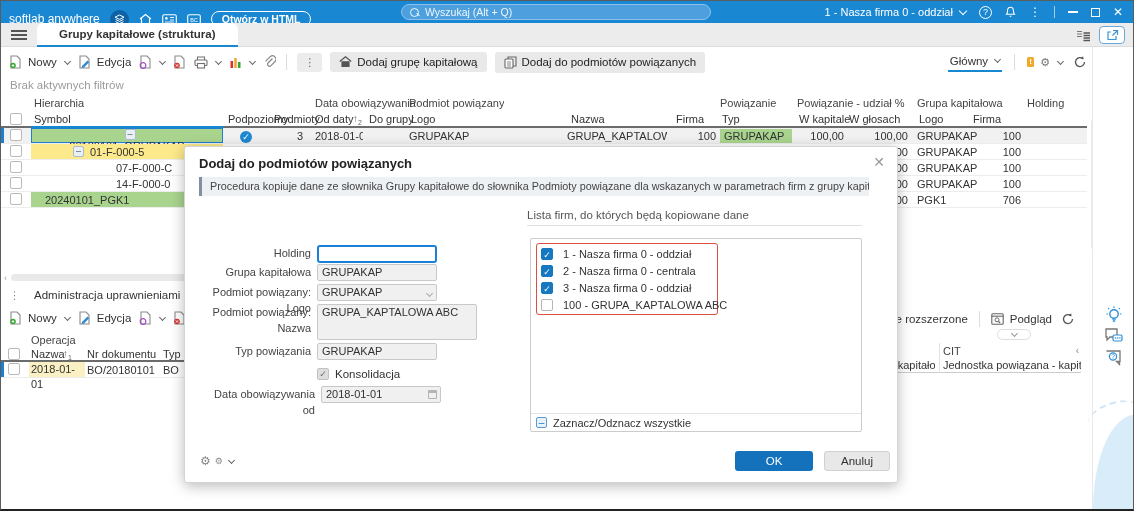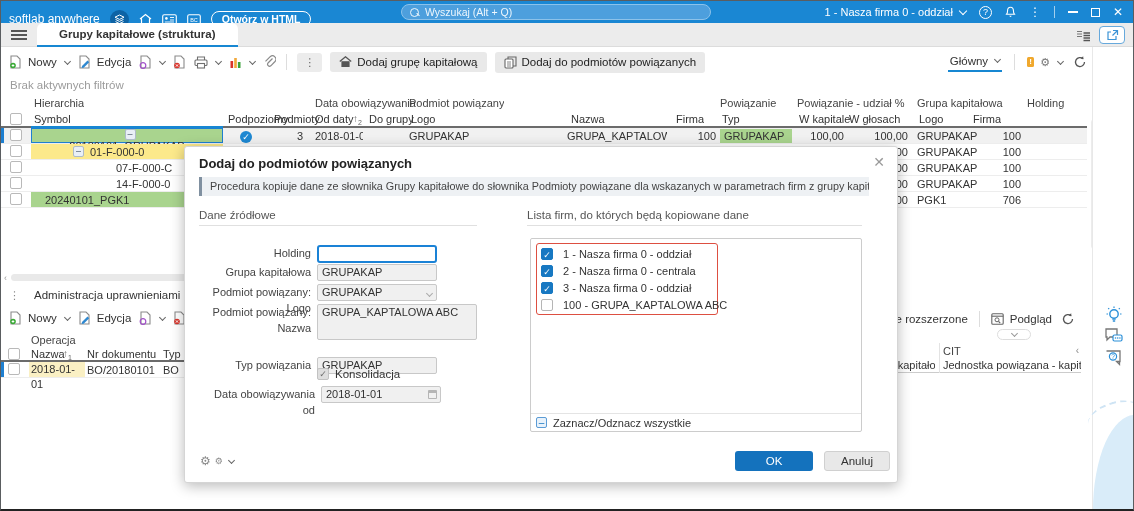--- a/index.html
+++ b/index.html
@@ -358,21 +358,21 @@
       <span class="gc c-cap">100,00</span>
       <span class="gc c-vot">100,00</span>
       <span class="gc c-gklogo">GRUPAKAP</span>
       <span class="gc c-gkfirm">100</span>
     </div>
 
     <div class="grow">
       <span class="cb" style="position:absolute;left:9px;top:1px"></span>
       <span class="symcell yellow">
           <span class="expbox" style="margin-left:42px"></span>
-          <span>01-F-000-0</span>
+          <span>01-F-000-5</span>
         </span>
       <span class="gc c-vot">100,00</span>
       <span class="gc c-gklogo">GRUPAKAP</span>
       <span class="gc c-gkfirm">100</span>
     </div>
 
     <div class="grow">
       <span class="cb" style="position:absolute;left:9px;top:1px"></span>
       <span class="symcell">
           <span style="margin-left:85px">07-F-000-C</span>
@@ -527,40 +527,39 @@
     </span>
     <span class="wave-dash"></span>
     <span class="wave"></span>
   </div>
 
   <div class="modal">
     <div class="m-title">Dodaj do podmiotów powiązanych</div>
     <span class="m-close">✕</span>
     <div class="m-desc">Procedura kopiuje dane ze słownika Grupy kapitałowe do słownika Podmioty powiązane dla wskazanych w parametrach firm z grupy kapitałowej.</div>
 
-    <div class="m-sect" style="left:14px;top:62px;width:278px">Dane źródłowe</div>
     <div class="m-sect" style="left:342px;top:62px;width:335px">Lista firm, do których będą kopiowane dane</div>
 
     <div class="f-row" style="left:10px;top:98px">
       <span class="f-label">Holding</span>
       <span class="f-input focus"><span></span></span>
     </div>
     <div class="f-row" style="left:10px;top:117px">
       <span class="f-label">Grupa kapitałowa</span>
       <span class="f-input"><span>GRUPAKAP</span></span>
     </div>
     <div class="f-row" style="left:10px;top:137px">
       <span class="f-label">Podmiot powiązany: Logo</span>
       <span class="f-input"><span>GRUPAKAP</span><span class="sel-chev"></span></span>
     </div>
     <div class="f-row" style="left:10px;top:157px">
       <span class="f-label">Podmiot powiązany: Nazwa</span>
       <span class="f-input f-area"><span>GRUPA_KAPTALOWA ABC</span></span>
     </div>
-    <div class="f-row" style="left:10px;top:210px">
+    <div class="f-row" style="left:10px;top:196px">
       <span class="f-label">Typ powiązania</span>
       <span class="f-input"><span>GRUPAKAP</span></span>
     </div>
     <div class="f-row" style="left:132px;top:221px">
       <span class="kons">
         <span class="box"></span>
         <span>Konsolidacja</span>
       </span>
     </div>
     <div class="f-row" style="left:14px;top:239px">

